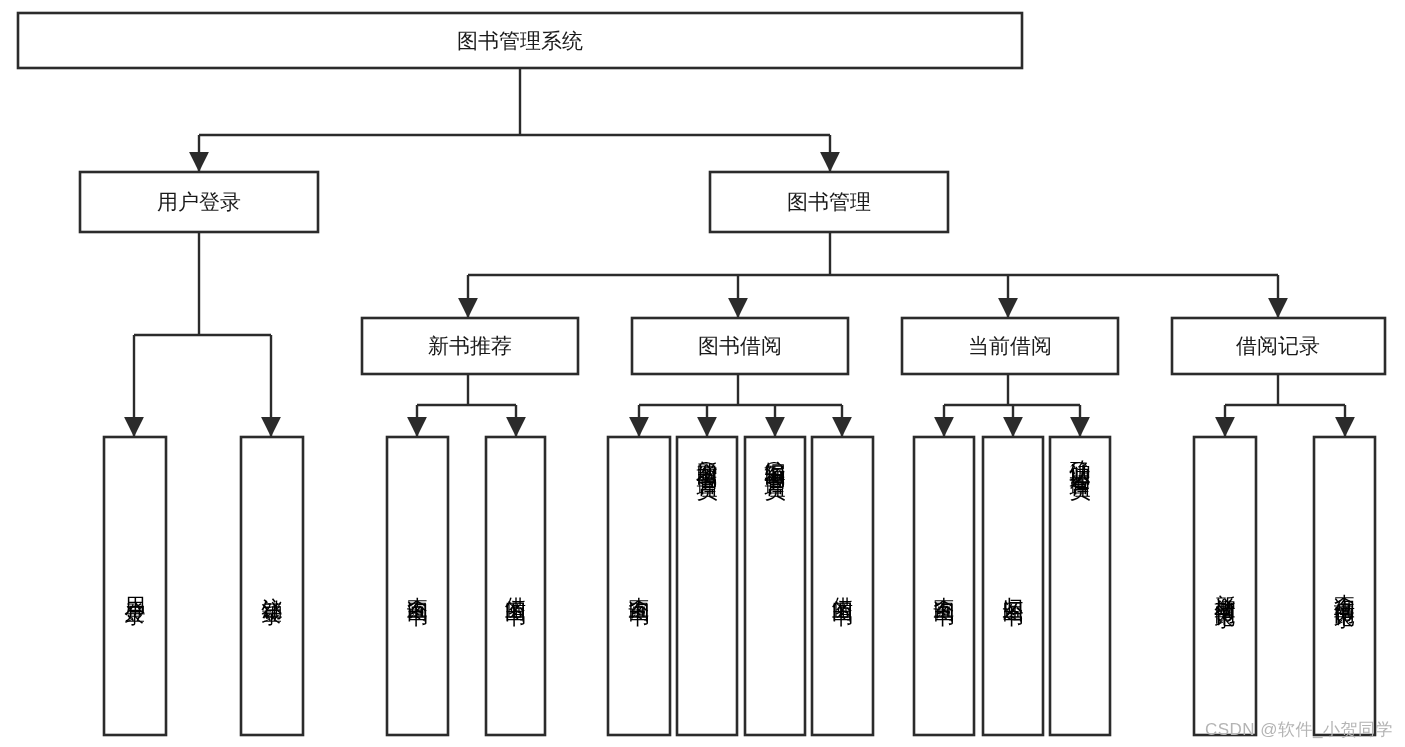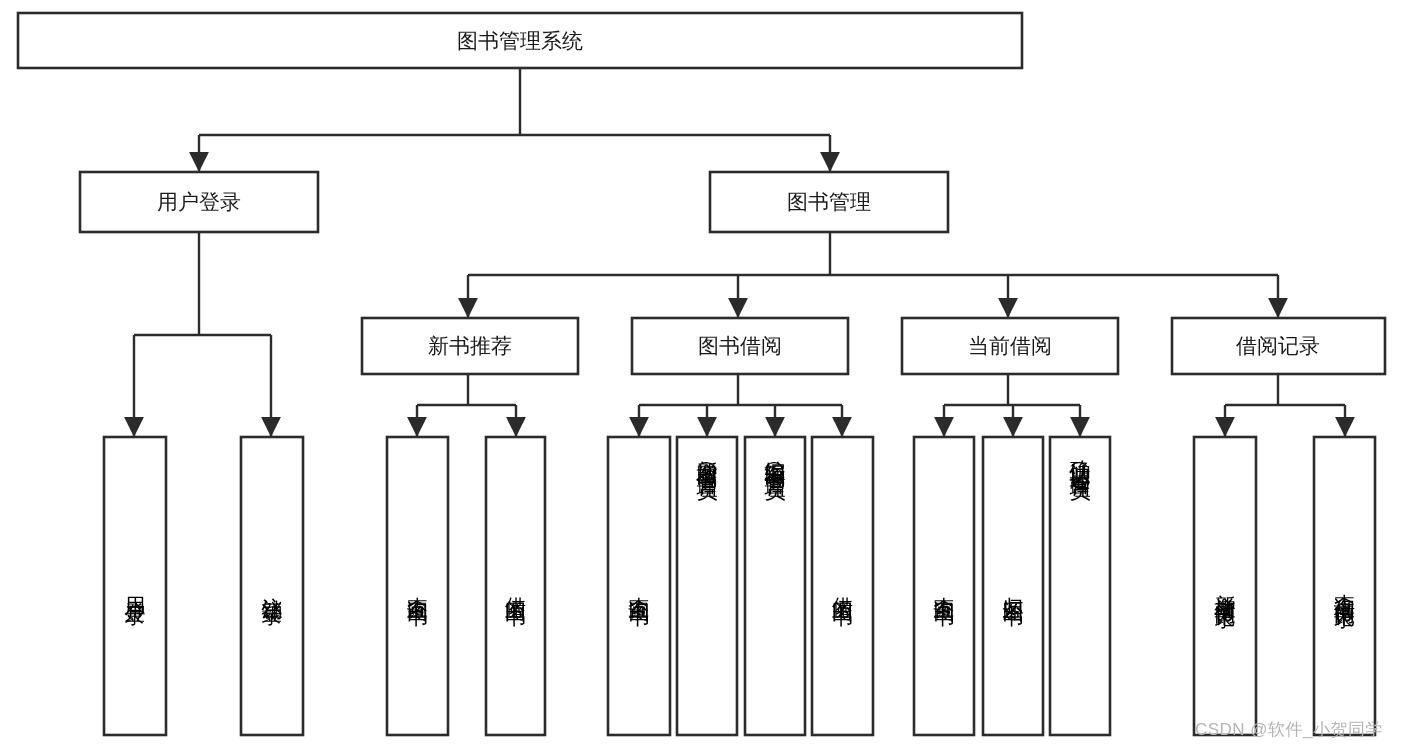--- a/index.html
+++ b/index.html
@@ -45,21 +45,21 @@
     font-family: "Liberation Sans", "DejaVu Sans", sans-serif;
     font-size: 21px;
     fill: #1a1a1a;
     writing-mode: vertical-rl;
     text-orientation: upright;
     letter-spacing: 3px;
     white-space: pre;
   }
   .watermark {
     position: absolute;
-    right: 22px;
+    right: 12px;
     bottom: 6px;
     font-family: "Liberation Sans", "DejaVu Sans", sans-serif;
     font-size: 17px;
     color: #b4b4b4;
     letter-spacing: 0.5px;
     user-select: none;
     pointer-events: none;
   }
 </style>
 </head>

